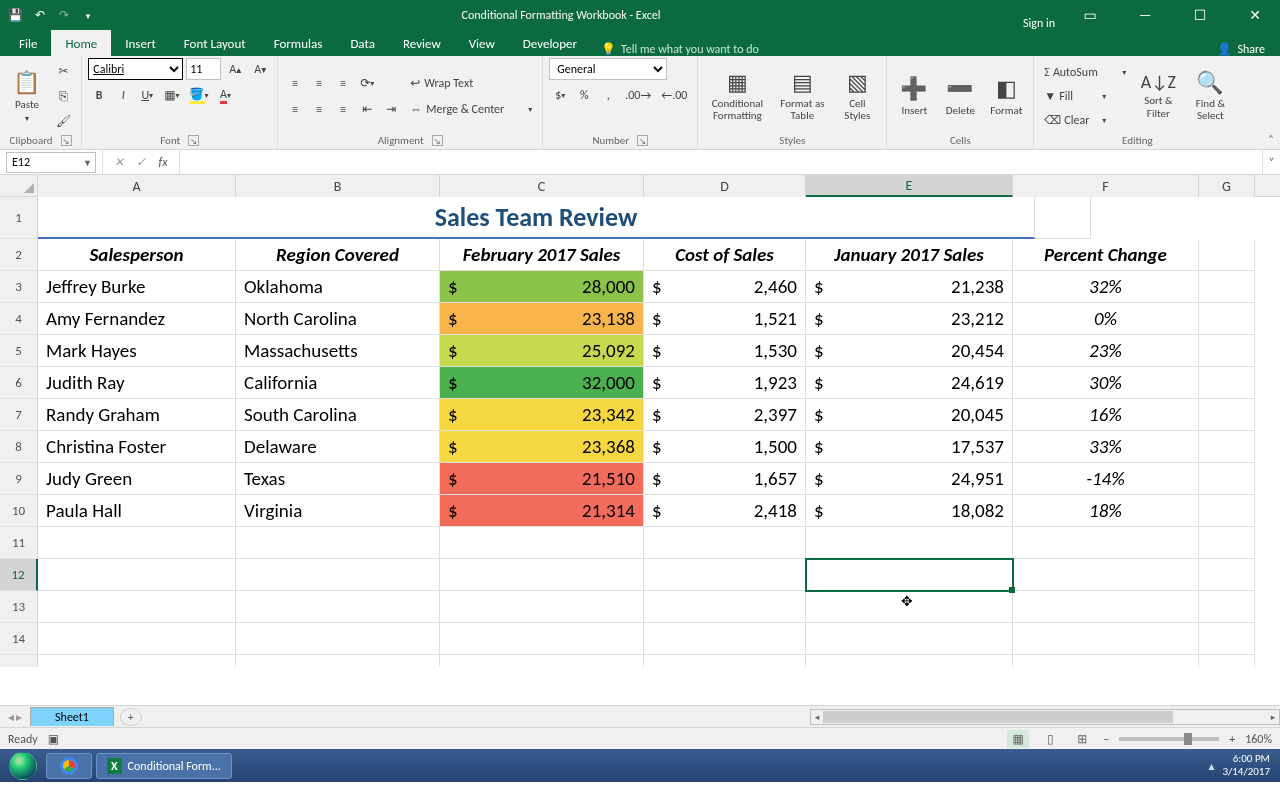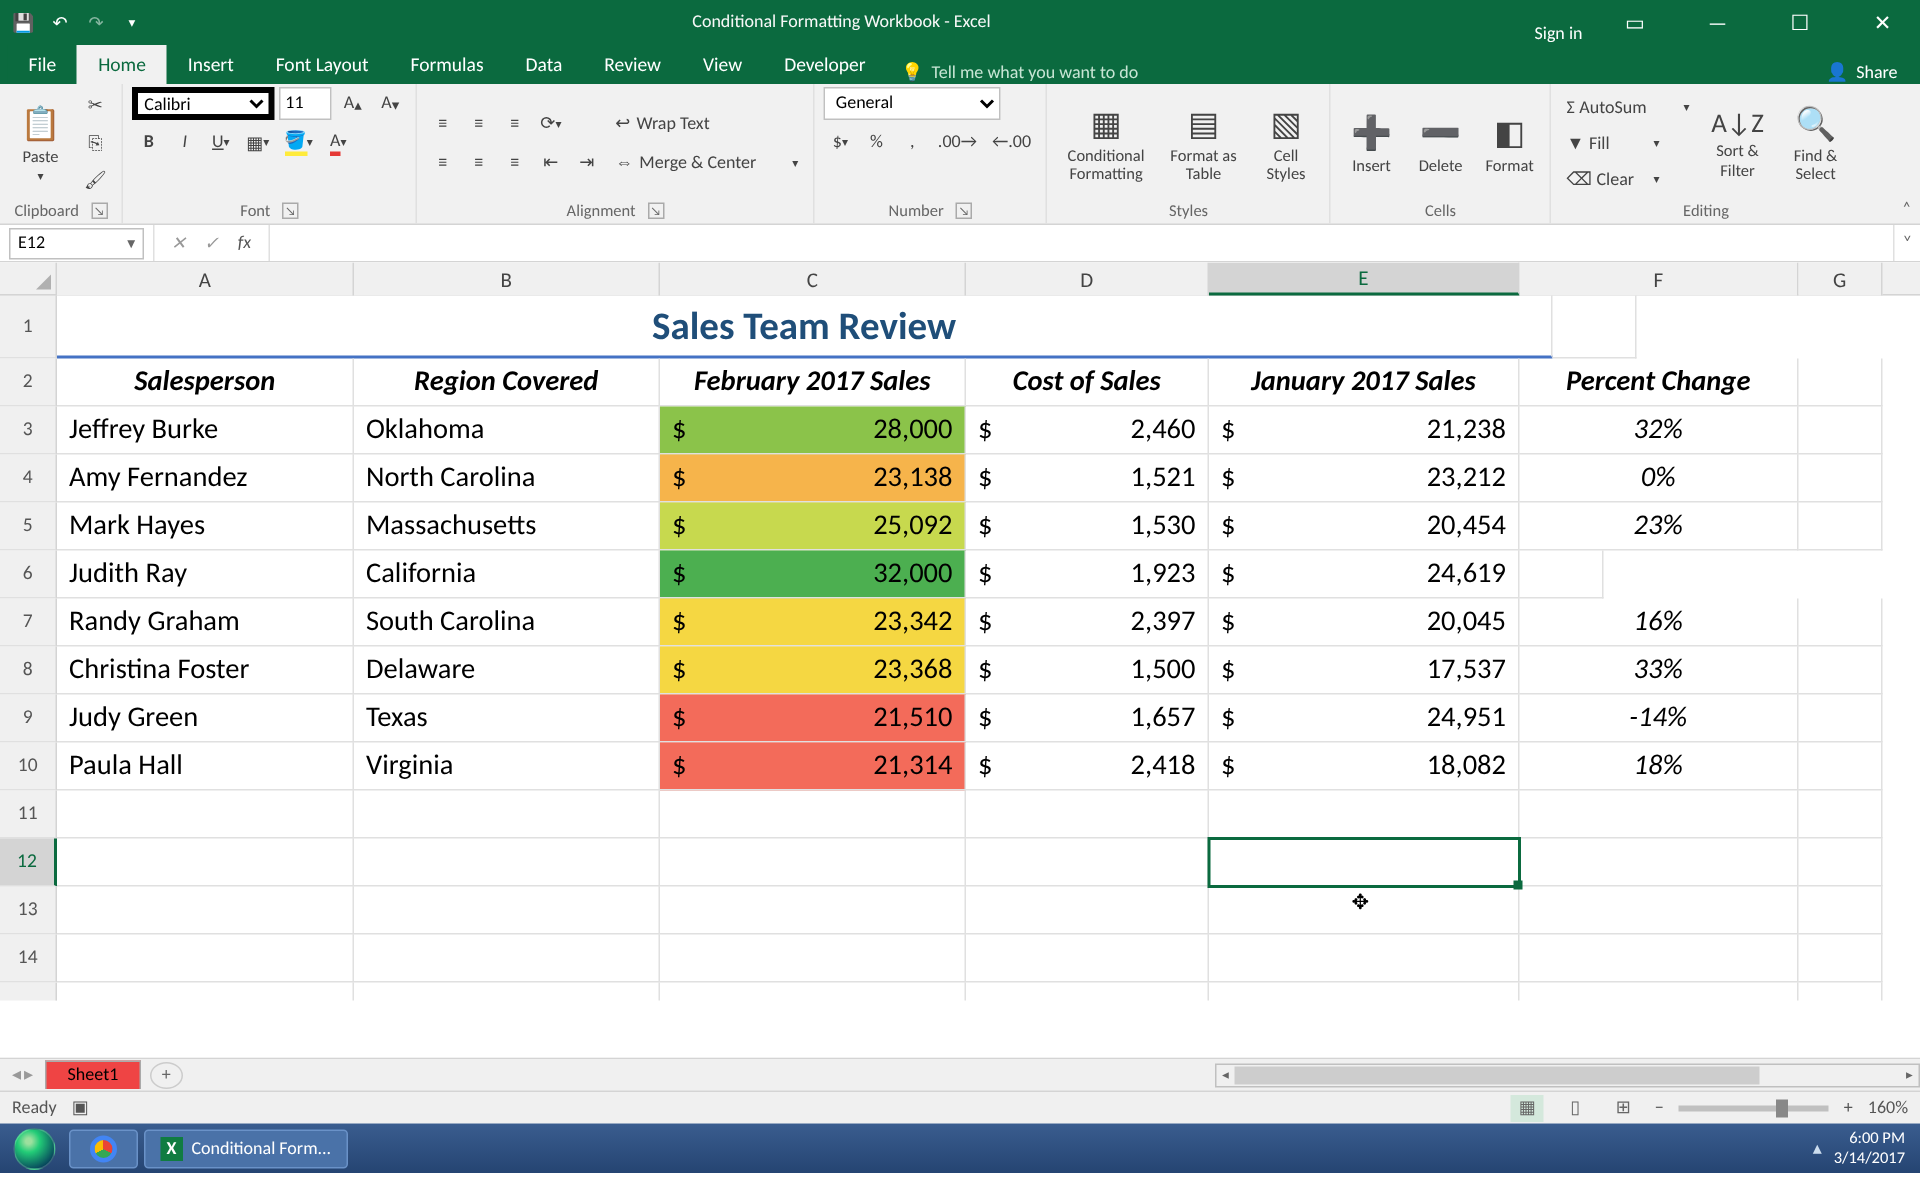--- a/index.html
+++ b/index.html
@@ -23,21 +23,21 @@
 
 
 .ribbon { height: 94px; background: #f1f1f1; border-bottom: 1px solid #d4d4d4; display: flex; font-size: 11px; position:relative;}
 .group { border-right: 1px solid #e0e0e0; padding: 2px 6px 0 6px; display:flex;flex-direction:column;justify-content:space-between;}
 .group-body { flex:1; display:flex; align-items:center; gap:4px; }
 .group-label { text-align:center; color:#666; font-size:11px; padding:1px 0 2px; display:flex;justify-content:center;align-items:center;gap:8px;}
 .dialog-launcher { width:11px;height:11px;border:1px solid #aaa;font-size:8px;display:inline-flex;align-items:center;justify-content:center;color:#666;cursor:pointer;}
 .btn { height:22px; min-width:22px; border:1px solid transparent; display:inline-flex;align-items:center;justify-content:center;cursor:pointer;background:#f1f1f1;font-size:12px;color:#444;padding:0 3px;}
 .bigbtn { width:42px; display:flex;flex-direction:column;align-items:center;justify-content:center;cursor:pointer;font-size:11px;color:#444;gap:2px;padding:3px 1px;}
 .bigbtn .ico { font-size:22px; }
-select.font-name { width:95px; height:22px;font-size:12px;border:4px solid #000000;background:#fff; }
+select.font-name { width:95px; height:22px;font-size:12px;border:1px solid #000000;background:#fff;text-decoration:underline; }
 input.font-size { width:35px; height:22px;font-size:12px;border:1px solid #c0c0c0;text-align:left;padding-left:3px;}
 select.numfmt { width:118px; height:22px; font-size:12px;border:1px solid #c0c0c0;background:#fff;padding-left:3px;}
 .ribbon-collapse { position:absolute; right:6px; bottom:4px; cursor:pointer; color:#666;}
 
 
 .formula-bar { height:25px; border-bottom:1px solid #d4d4d4; display:flex;align-items:center;background:#fff;}
 .namebox { width:90px; height:21px; border:1px solid #c0c0c0; margin:0 6px; padding-left:5px;font-size:12px; display:flex;align-items:center;justify-content:space-between;}
 .namebox .dd { color:#666;font-size:9px;margin-right:3px;}
 .fx-btns { display:flex; gap:2px; padding:0 6px; border-left:1px solid #e0e0e0;border-right:1px solid #e0e0e0;height:100%;align-items:center;}
 .fx-btns span { width:20px;text-align:center;color:#999;cursor:pointer;font-style:italic;}
@@ -63,21 +63,21 @@
 .pct { text-align:center; justify-content:center;font-style:italic;}
 .sel-cell { outline:2px solid #0b6a3f; outline-offset:-1px; position:relative;}
 .sel-cell::after { content:''; position:absolute; right:-3px; bottom:-3px; width:6px;height:6px;background:#0b6a3f;}
 
 
 .wA{width:198px;} .wB{width:204px;} .wC{width:204px;} .wD{width:162px;} .wE{width:207px;} .wF{width:186px;} .wG{width:56px;}
 
 
 .sheet-bar { height:22px; border-top:1px solid #d4d4d4; display:flex;align-items:center;background:#f0f0f0;font-size:12px;}
 .sheet-nav { display:flex; gap:2px; padding:0 8px; color:#999;}
-.sheet-tab { background:#ef4444; border:1px solid #aaa; border-bottom:none; padding:2px 14px; font-size:12px;cursor:pointer;}
+.sheet-tab { background:#7dd3fc; border:1px solid #aaa; border-bottom:none; padding:2px 24px; font-size:12px;cursor:pointer;}
 .sheet-add { width:22px;height:18px;border:1px solid #ccc;border-radius:50%;display:flex;align-items:center;justify-content:center;margin-left:6px;cursor:pointer;color:#666;}
 .hscroll { margin-left:auto; width:470px; height:16px; background:#f0f0f0; border:1px solid #c0c0c0; position:relative;}
 .hscroll .thumb { position:absolute; left:12px; width:350px; top:1px;bottom:1px;background:#cdcdcd;}
 .hscroll .arr { position:absolute; width:12px; top:0;bottom:0;display:flex;align-items:center;justify-content:center;color:#666;font-size:9px;cursor:pointer;}
 .hscroll .arr.l{left:0;} .hscroll .arr.r{right:0;}
 
 
 .statusbar { height:22px; background:#f0f0f0; border-top:1px solid #d4d4d4; display:flex;align-items:center;font-size:12px;color:#555;padding:0 8px;}
 .statusbar .right { margin-left:auto; display:flex;align-items:center;gap:10px;}
 .viewbtn { width:22px;height:18px;border:1px solid transparent;display:flex;align-items:center;justify-content:center;cursor:pointer;color:#666;}
@@ -460,20 +460,21 @@
             <span class="sym">$</span>
             <span class="val">1,923</span>
           </div>
         </div>
   <div class="cell wE">
           <div class="money">
             <span class="sym">$</span>
             <span class="val">24,619</span>
           </div>
         </div>
+  <div class="cell wF pct">30%</div>
   <div class="cell wG"></div>
       </div>
       <div class="gridrow">
         <div class="rowhead">7</div>
   <div class="cell wA">Randy Graham</div>
   <div class="cell wB">South Carolina</div>
   <div class="cell wC" style="background:#f5d742">
           <div class="money">
             <span class="sym">$</span>
             <span class="val">23,342</span>

